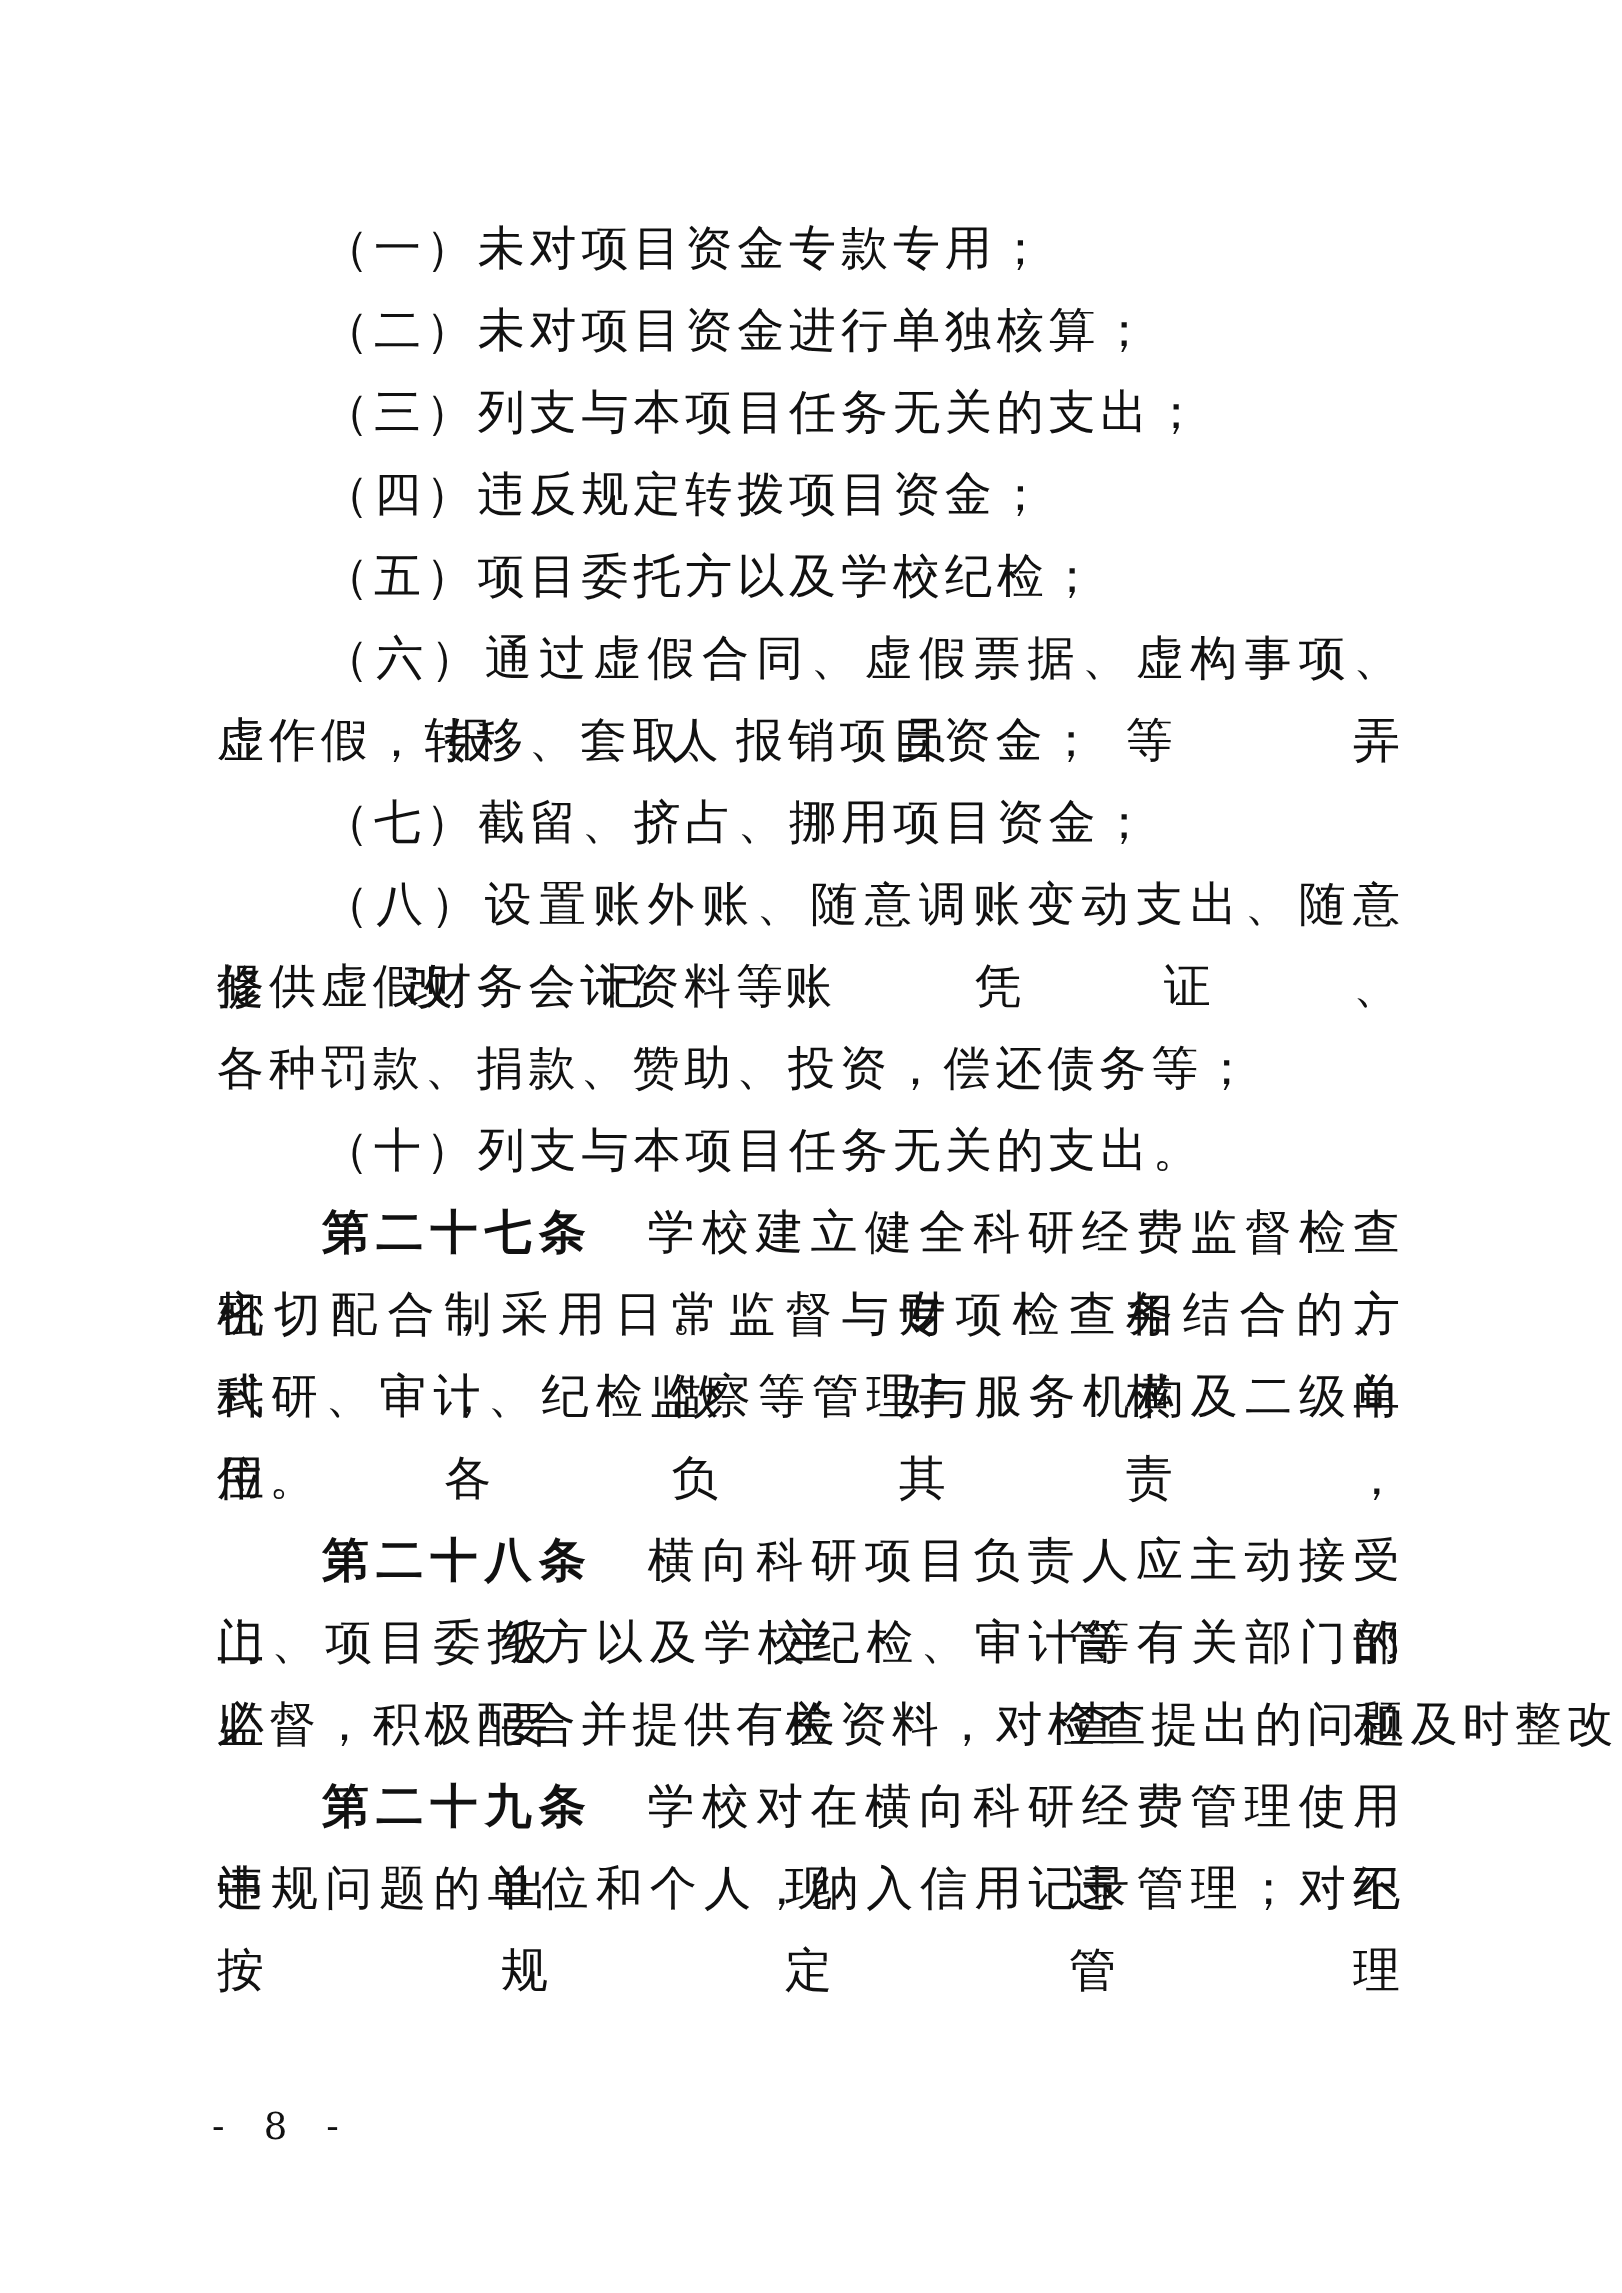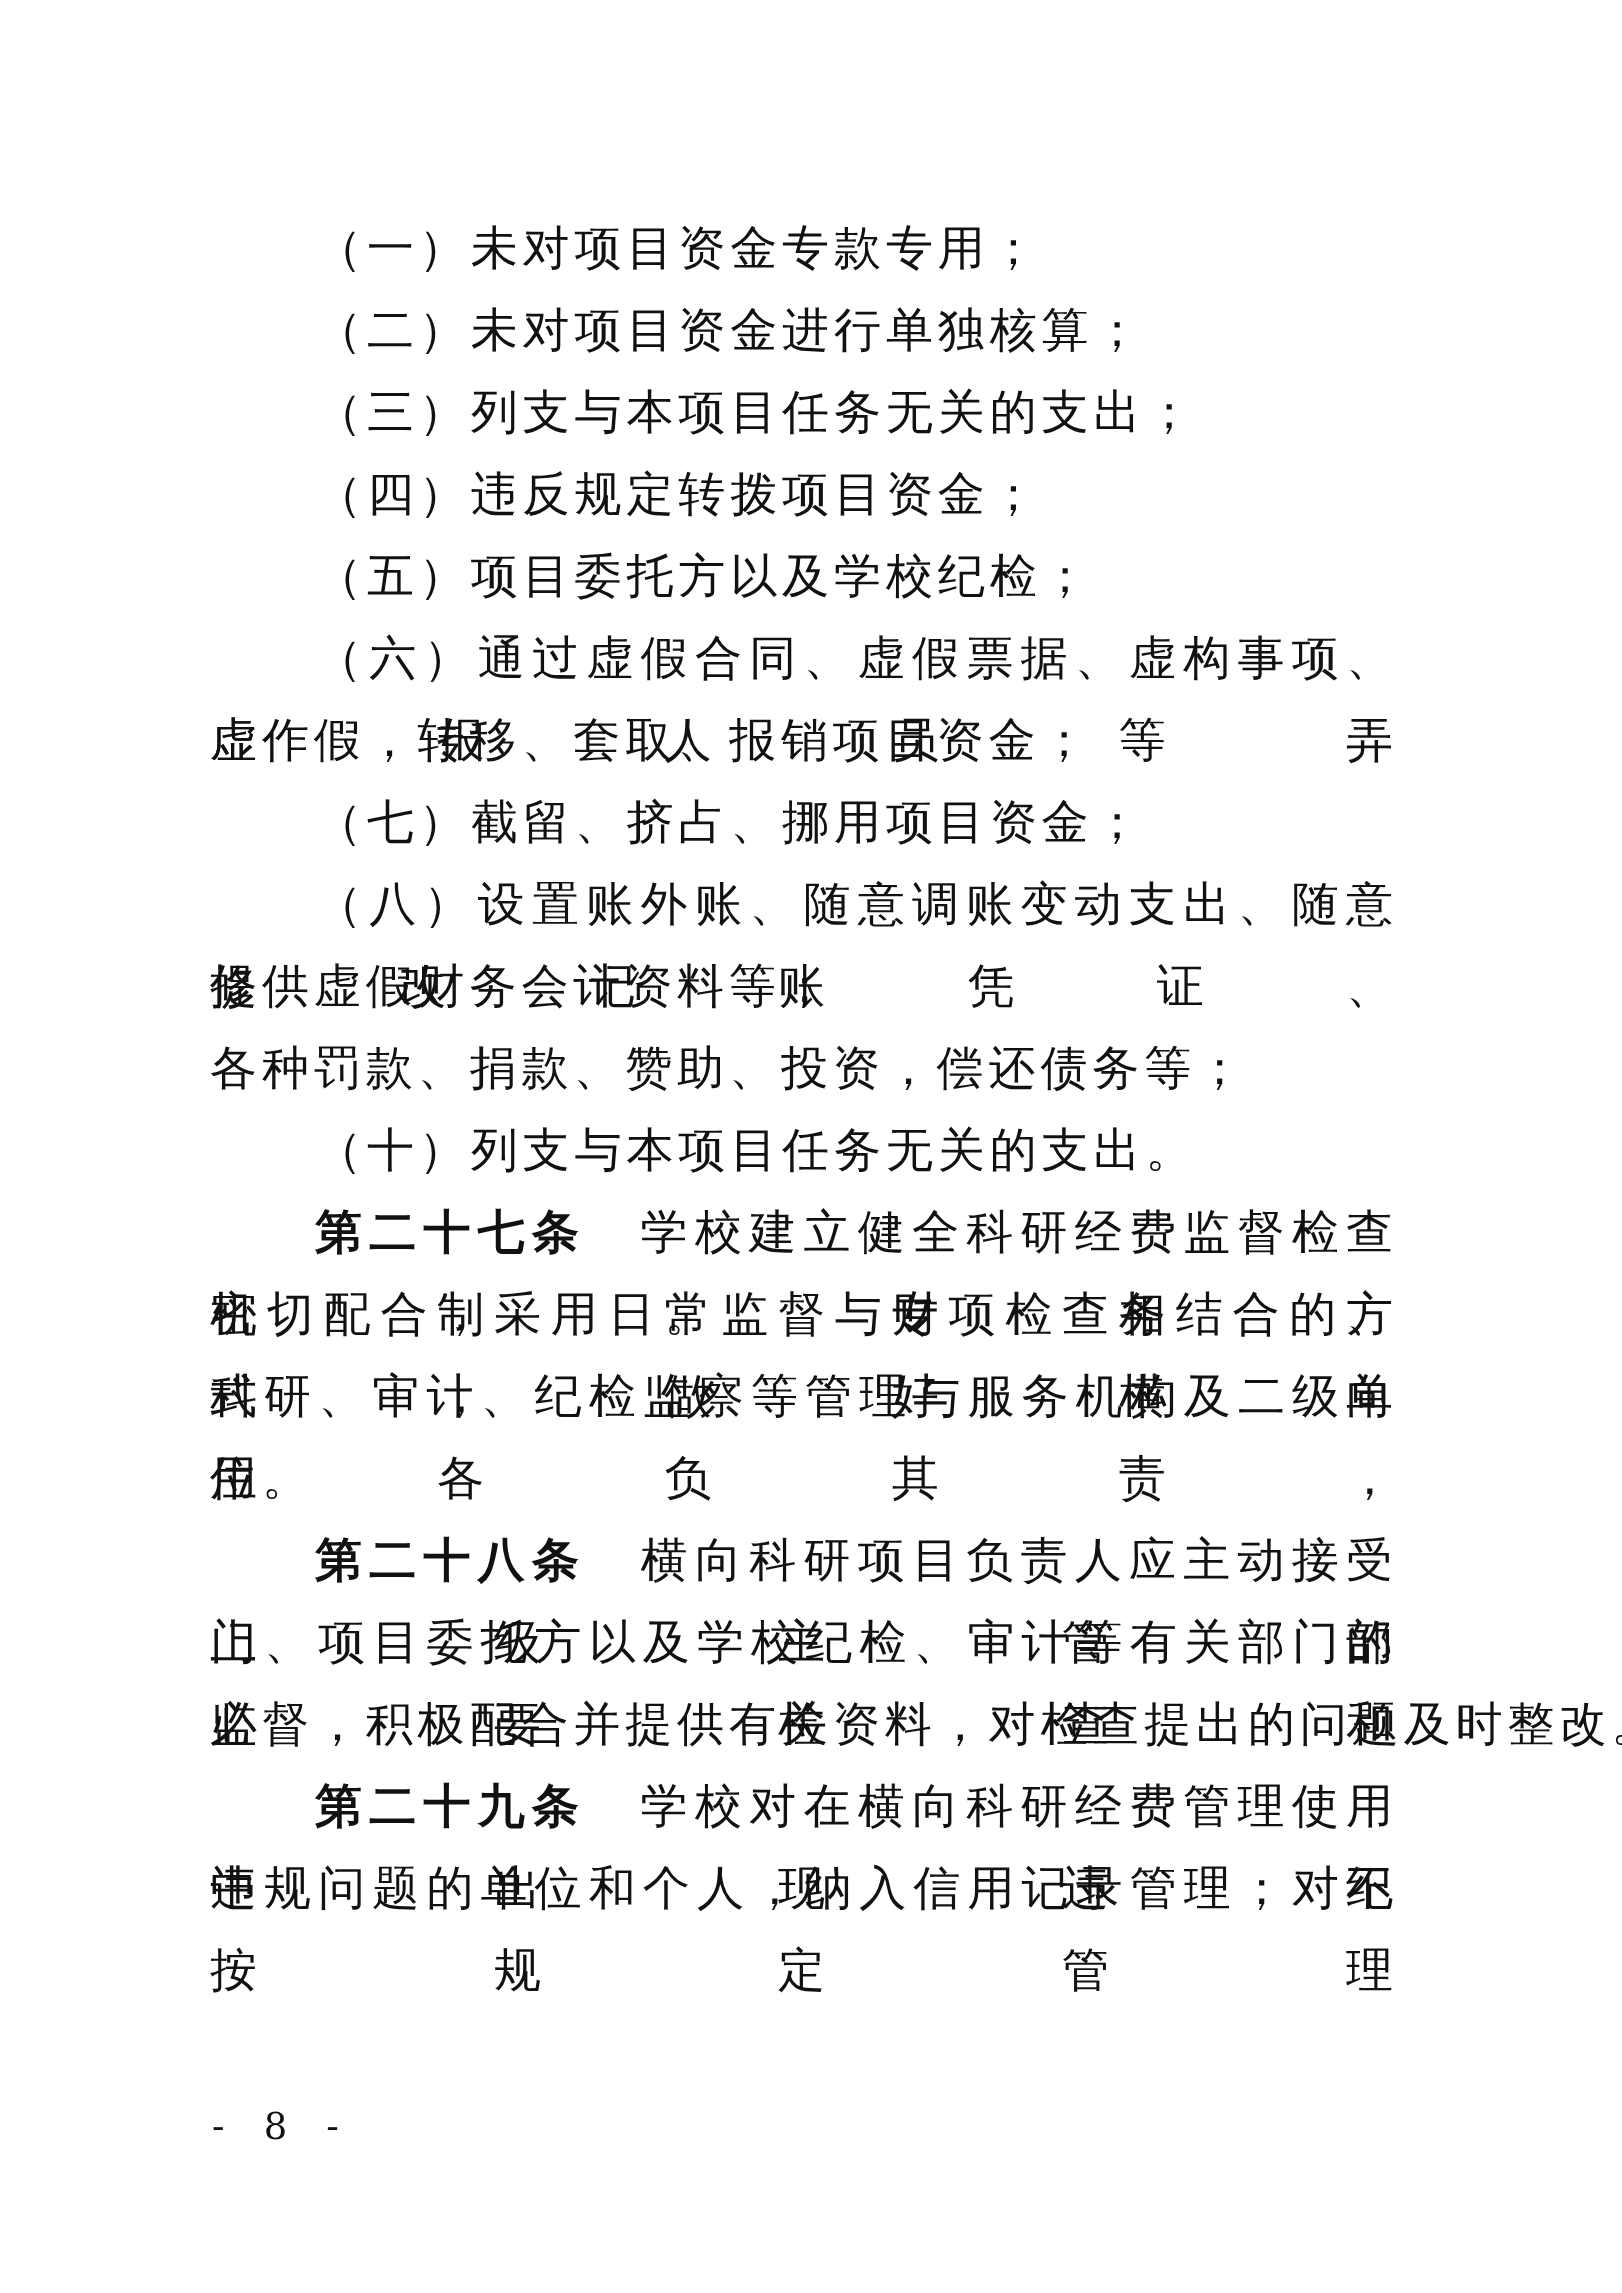--- a/index.html
+++ b/index.html
@@ -11,21 +11,21 @@
     position: relative;
     width: 1622px;
     height: 2294px;
     background: #ffffff;
     color: #111111;
     font-family: "DejaVu Serif", "Liberation Serif", serif;
     overflow: hidden;
   }
   .doc-body {
     position: absolute;
-    left: 210px;
+    left: 217px;
     top: 207px;
     width: 1188px;
   }
   .line {
     height: 82px;
     line-height: 82px;
     font-size: 47px;
     letter-spacing: 4.9px;
     white-space: nowrap;
     text-align: left;

